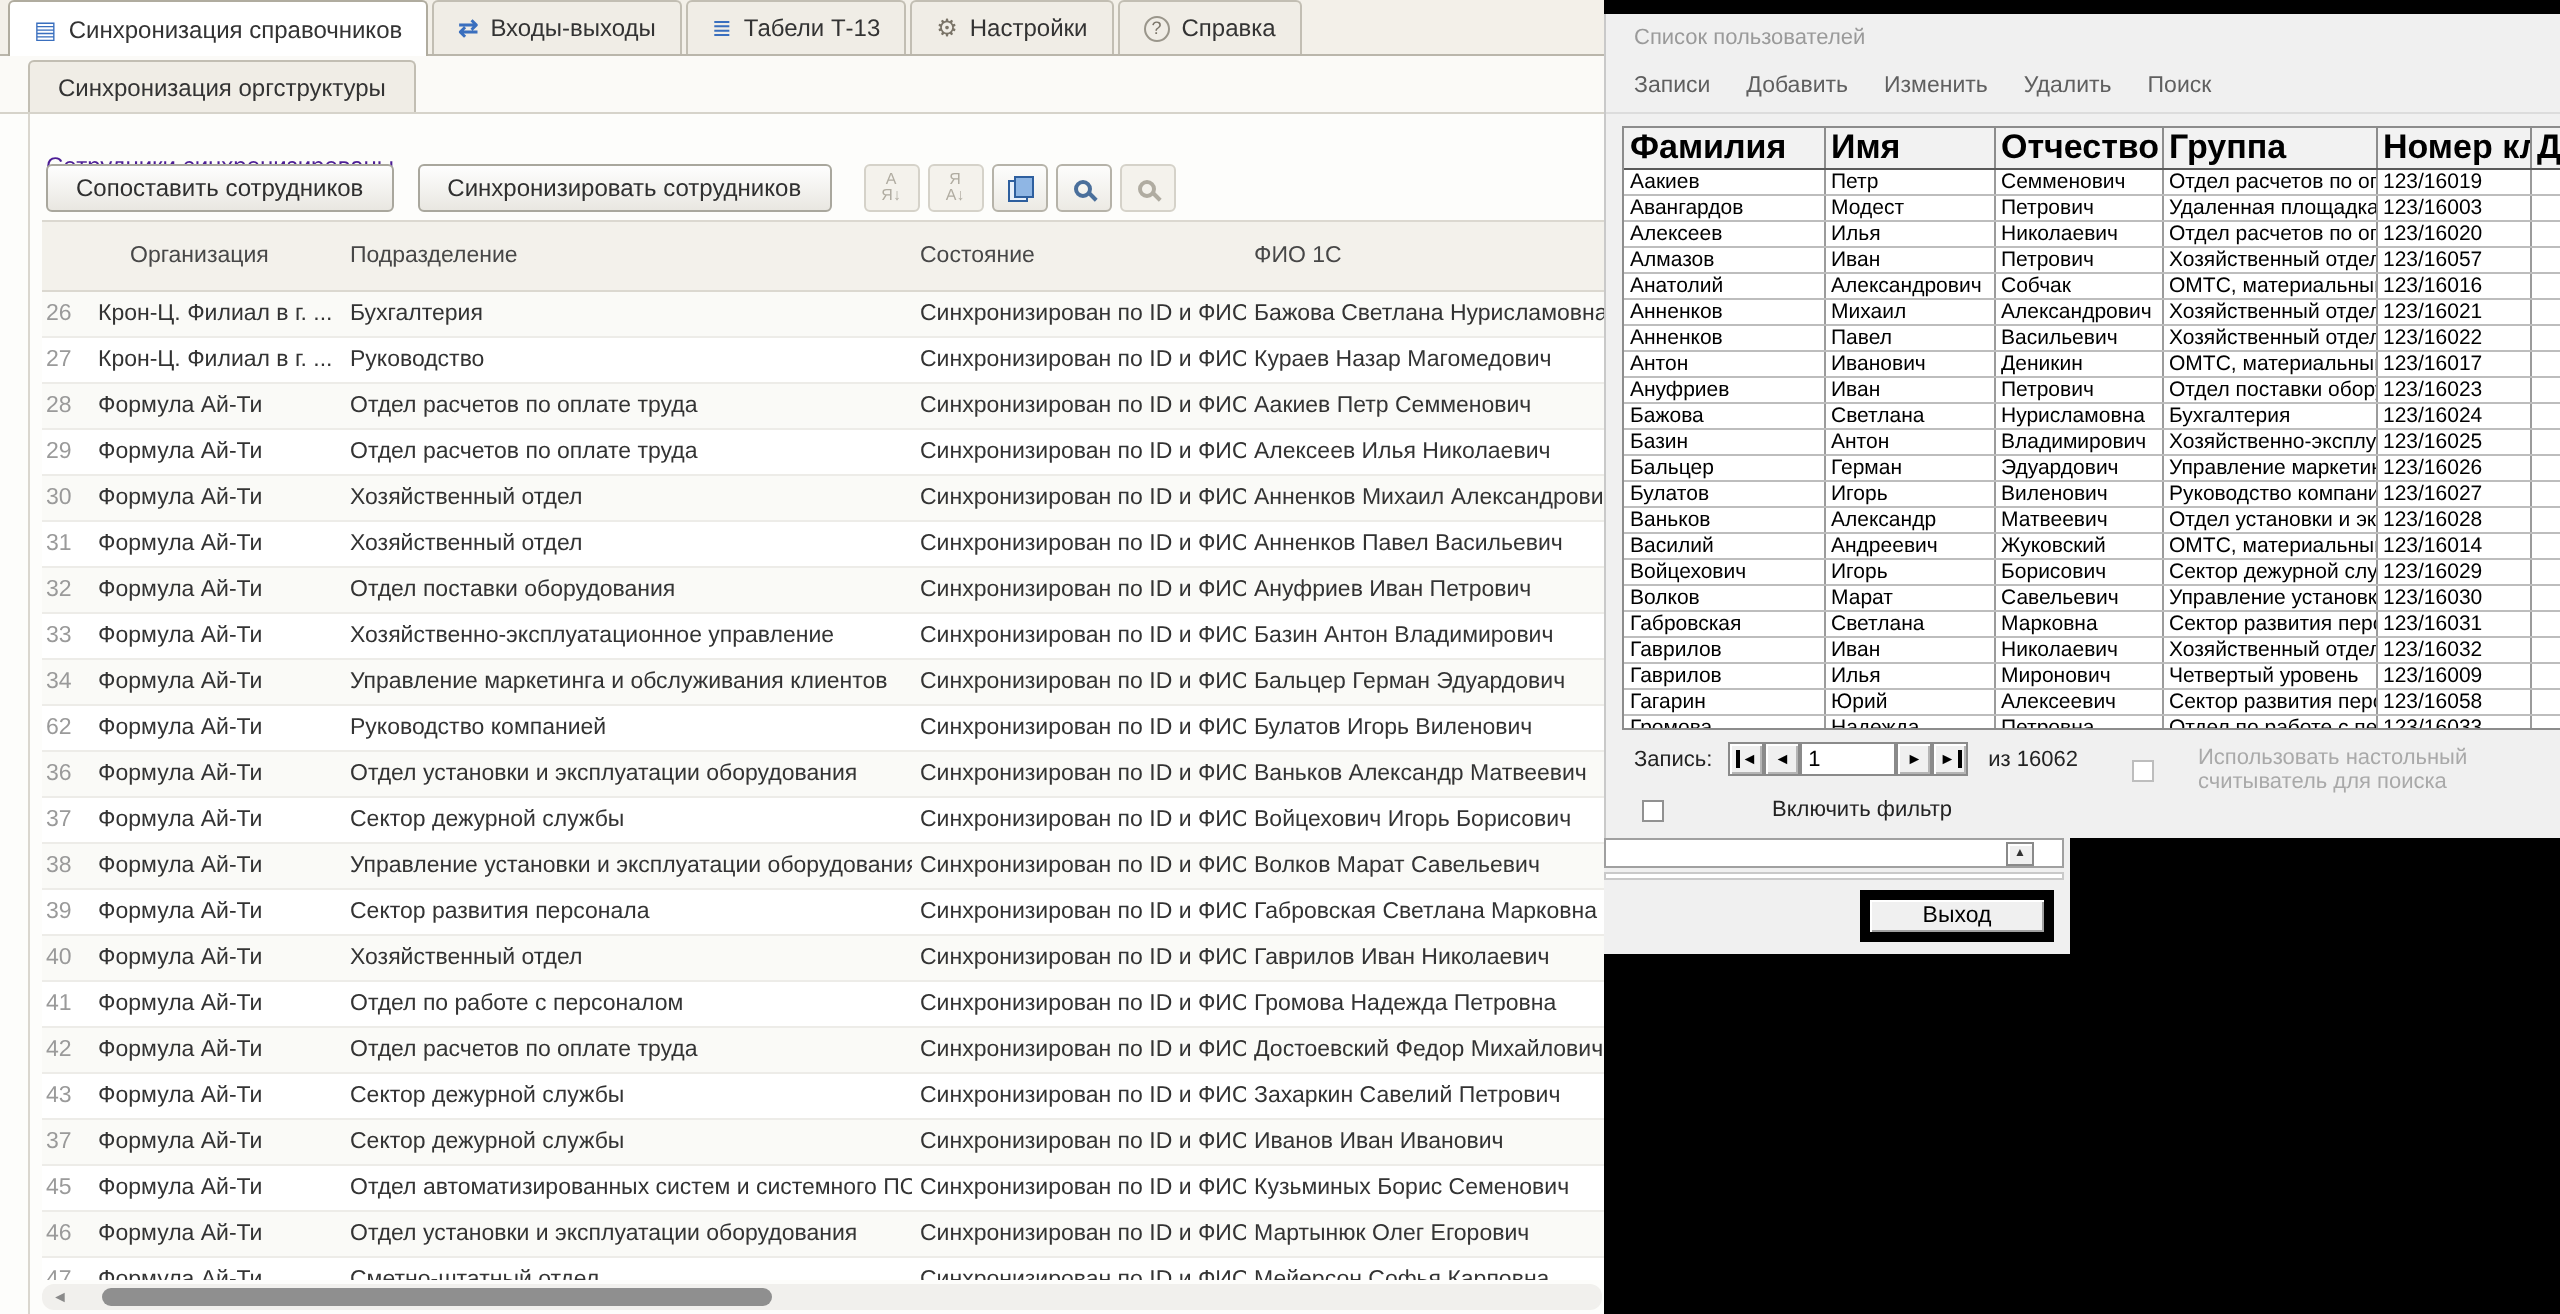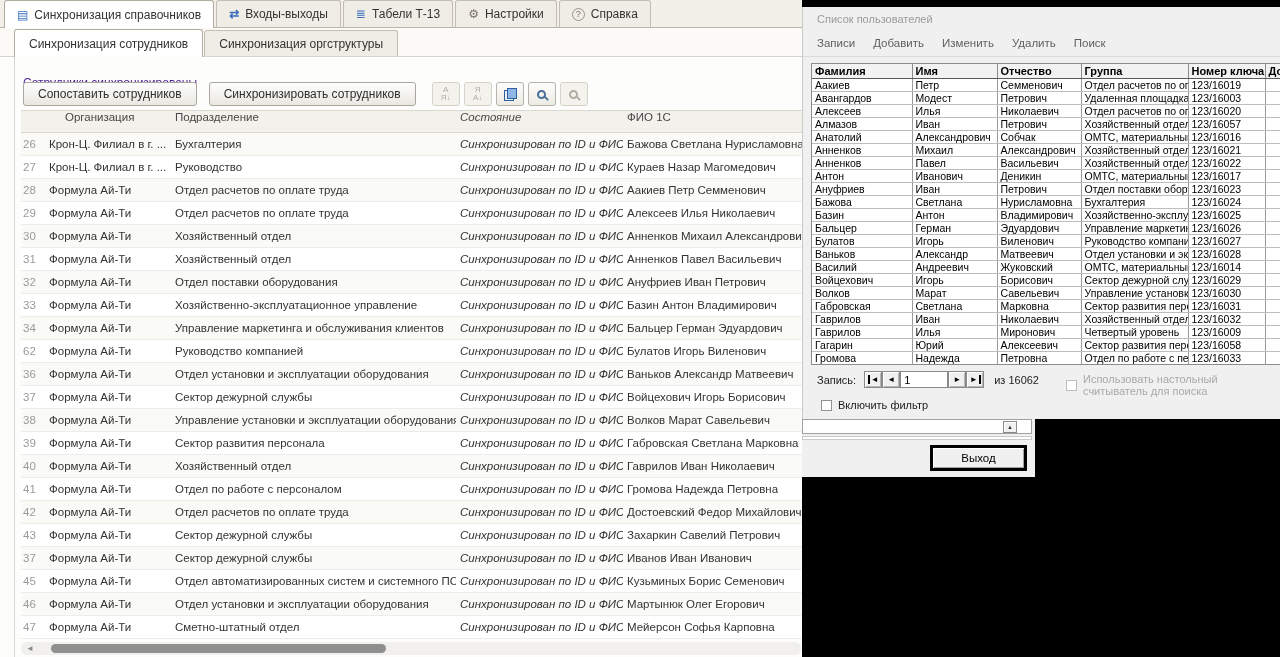--- a/index.html
+++ b/index.html
@@ -33,64 +33,64 @@
   .ico-btn.disabled { border-color:#d5d2c9; background:#f4f2ec; }
   .sort-glyph { font-size:8px; line-height:8px; color:#b0aca1; text-align:center; white-space:pre; }
   .copy-glyph { position:relative; width:11px; height:12px; }
   .copy-glyph::before { content:""; position:absolute; left:0; top:2px; width:8px; height:9px; background:#e8f0fa; border:1px solid #2e5f9e; }
   .copy-glyph::after { content:""; position:absolute; left:3px; top:0px; width:8px; height:9px; background:#8fb6e4; border:1px solid #2e5f9e; }
   .mag { position:relative; width:9px; height:9px; border:2px solid #4a6f9b; border-radius:50%; }
   .mag::after { content:""; position:absolute; width:6px; height:2px; background:#4a6f9b; right:-5px; bottom:-2px; transform:rotate(45deg); }
   .mag.gray { border-color:#b0aca1; } .mag.gray::after { background:#b0aca1; }
 
   .emp-table { position:absolute; left:6px; top:53px; width:782px; height:530px; font-size:11.5px; color:#333; overflow:hidden; }
-  .t-head { display:flex; height:23px; background:#f3f1eb; border-top:1px solid #dbd8d0; border-bottom:1px solid #dbd8d0; color:#474747; }
+  .t-head { display:flex; height:36px; background:#f3f1eb; border-top:1px solid #dbd8d0; border-bottom:1px solid #dbd8d0; color:#474747; align-items:center; }
   .t-row { display:flex; height:23px; align-items:center; border-bottom:1px solid #edece8; background:#fff; }
   .t-row:nth-child(odd) { background:#fafaf7; }
   .c-num { width:24px; padding-left:2px; color:#9a9a9a; flex:none; overflow:hidden; }
   .c-org { width:126px; padding-left:4px; flex:none; overflow:hidden; white-space:nowrap; }
   .c-dept { width:285px; padding-left:4px; flex:none; overflow:hidden; white-space:nowrap; }
-  .c-state { width:167px; padding-left:4px; flex:none; overflow:hidden; white-space:nowrap;font-style:italic; }
+  .c-state { width:167px; padding-left:4px; flex:none; overflow:hidden; white-space:nowrap; }
   .c-fio { flex:1; padding-left:4px; overflow:hidden; white-space:nowrap; }
   .t-head .c-org { padding-left:20px; }
 
   .h-scroll { position:absolute; left:6px; top:585px; width:780px; height:13px; background:#f1f0ed; border-radius:6px; display:flex; align-items:center; }
   .h-arrow { width:18px; text-align:center; font-size:8px; color:#8a8a8a; }
   .h-thumb { position:absolute; left:30px; width:335px; height:9px; background:#8f8f8f; border-radius:5px; }
 
   
   .win { position:absolute; left:802px; top:7px; width:478px; height:412px; background:#f0f0f0; border-left:1px solid #c9c9c9; overflow:hidden; }
   .win-title { position:absolute; left:14px; top:6px; font-size:11px; color:#9a9a9a; }
   .menu-bar { position:absolute; left:14px; top:30px; display:flex; gap:18px; font-size:11.5px; color:#5f5f5f; }
   .menu-sep { position:absolute; left:0; top:49px; width:478px; border-top:1px solid #dcdcdc; }
 
   .grid-wrap { position:absolute; left:8px; top:56px; width:470px; height:302px; overflow:hidden; border:1px solid #8c8c8c; border-right:none; background:#fff; }
   table.grid { border-collapse:collapse; table-layout:fixed; width:640px; font-size:10.5px; color:#000; }
-  table.grid th { font-size:11px; font-weight:bold; text-align:left; background:#f2f2f2; border-right:1px solid #8c8c8c; border-bottom:1px solid #5a5a5a; height:14px; padding:0 3px; white-space:nowrap; overflow:hidden; }
+  table.grid th { font-size:17px; font-weight:bold; text-align:left; background:#f2f2f2; border-right:1px solid #8c8c8c; border-bottom:1px solid #5a5a5a; height:14px; padding:0 3px; white-space:nowrap; overflow:hidden; }
   table.grid td { border-right:1px solid #9b9b9b; border-bottom:1px solid #bdbdbd; height:13px; padding:0 3px; white-space:nowrap; overflow:hidden; }
 
   .rec-nav { position:absolute; left:14px; top:364px; display:flex; align-items:center; font-size:11px; color:#222; }
   .nav-btn { width:18px; height:17px; background:#f0f0f0; border:1px solid #8a8a8a; box-shadow:inset 1px 1px 0 #fff, inset -1px -1px 0 #b5b5b5; font-size:8px; color:#000; display:flex; align-items:center; justify-content:center; }
   .nav-field { width:48px; height:17px; background:#fff; border:1px solid #8a8a8a; font-size:11px; padding:1px 3px; color:#000; display:flex; align-items:center; }
   .bar-l { border-left:2px solid #000; padding-left:1px; }
   .bar-r { border-right:2px solid #000; padding-right:1px; }
   .of-label { margin-left:10px; }
 
   .chk { display:flex; align-items:center; font-size:11px; }
   .chk-box { width:11px; height:11px; background:#fff; border:1px solid #919191; margin-right:6px; flex:none; }
-  .chk.disabled { color:#a9a9a9; } .chk.disabled .chk-box { border-color:#bdbdbd; }
+  .chk.disabled { color:#a9a9a9;gap:16px; } .chk.disabled .chk-box { border-color:#bdbdbd; }
   .chk-reader { position:absolute; left:263px; top:366px; }
-  .chk-filter { position:absolute; left:18px; top:392px; color:#222; }
+  .chk-filter { position:absolute; left:18px; top:392px; color:#222;gap:48px; }
 
   
   .lower-panel { position:absolute; left:802px; top:419px; width:233px; height:58px; background:#f0f0f0; overflow:hidden; }
   .combo-strip { position:absolute; left:0px; top:0px; width:230px; height:15px; background:#fff; border:1px solid #a0a0a0; }
   .combo-btn { position:absolute; right:14px; top:1px; width:14px; height:12px; background:#f0f0f0; border:1px solid #8a8a8a; box-shadow:inset 1px 1px 0 #fff; font-size:6px; color:#333; text-align:center; line-height:11px; }
   .combo-strip2 { position:absolute; left:0px; top:17px; width:230px; height:4px; background:#fff; border:1px solid #c9c9c9; }
-  .exit-btn { position:absolute; right:8px; top:26px; width:97px; height:26px; background:#f0f0f0; border:3px solid #000000; box-shadow:inset 1px 1px 0 #fff, inset -1px -1px 0 #a0a0a0; font-size:11.5px; color:#000; display:flex; align-items:center; justify-content:center; }
+  .exit-btn { position:absolute; right:8px; top:26px; width:97px; height:26px; background:#f0f0f0; border:5px solid #000000; box-shadow:inset 1px 1px 0 #fff, inset -1px -1px 0 #a0a0a0; font-size:11.5px; color:#000; display:flex; align-items:center; justify-content:center; }
 </style>
 </head>
 <body>
 
 <div class="app-left">
   <div class="main-tabs" id="mainTabs">
       <div class="main-tab active">
         <span class="tab-ico ico-table">▤</span>
         <span>Синхронизация справочников</span>
       </div>
@@ -105,21 +105,20 @@
       <div class="main-tab">
         <span class="tab-ico ico-wrench">⚙</span>
         <span>Настройки</span>
       </div>
       <div class="main-tab">
         <span class="tab-ico ico-help">?</span>
         <span>Справка</span>
       </div>
     </div>
   <div class="sub-tabs" id="subTabs">
-      <div class="sub-tab active">Синхронизация сотрудников</div>
       <div class="sub-tab">Синхронизация оргструктуры</div>
     </div>
 
   <div class="content">
     <div class="sync-label">Сотрудники синхронизированы</div>
 
     <div class="btn-row">
       <div class="c-btn">Сопоставить сотрудников</div>
       <div class="c-btn">Синхронизировать сотрудников</div>
       <div class="ico-btn disabled">

